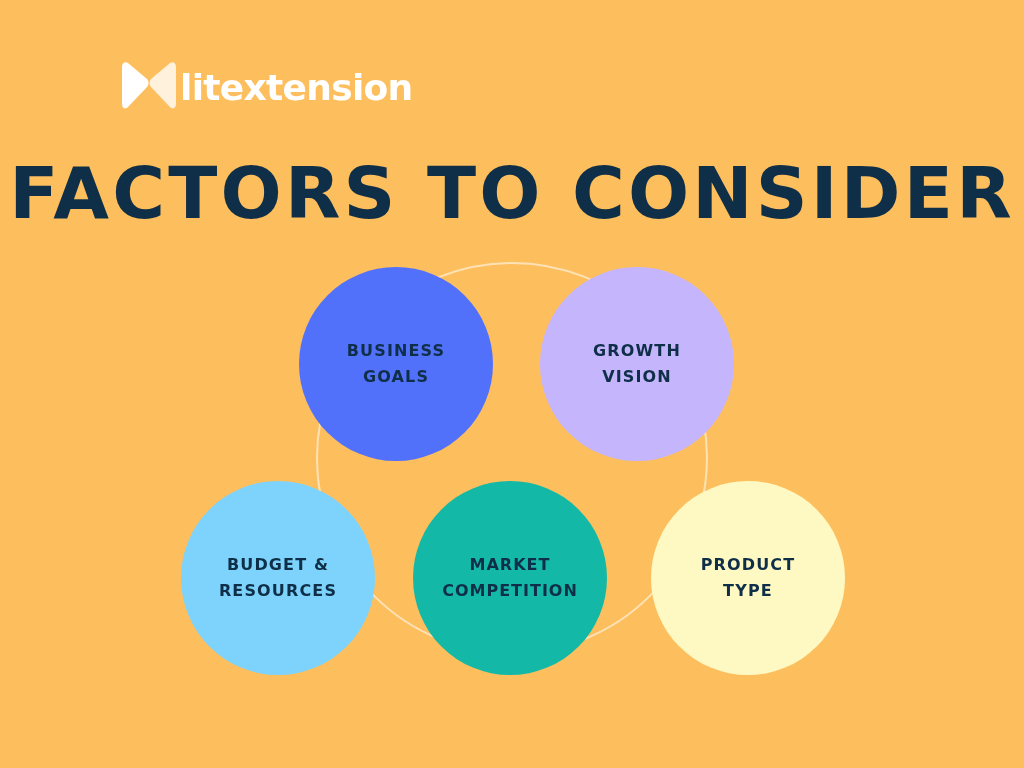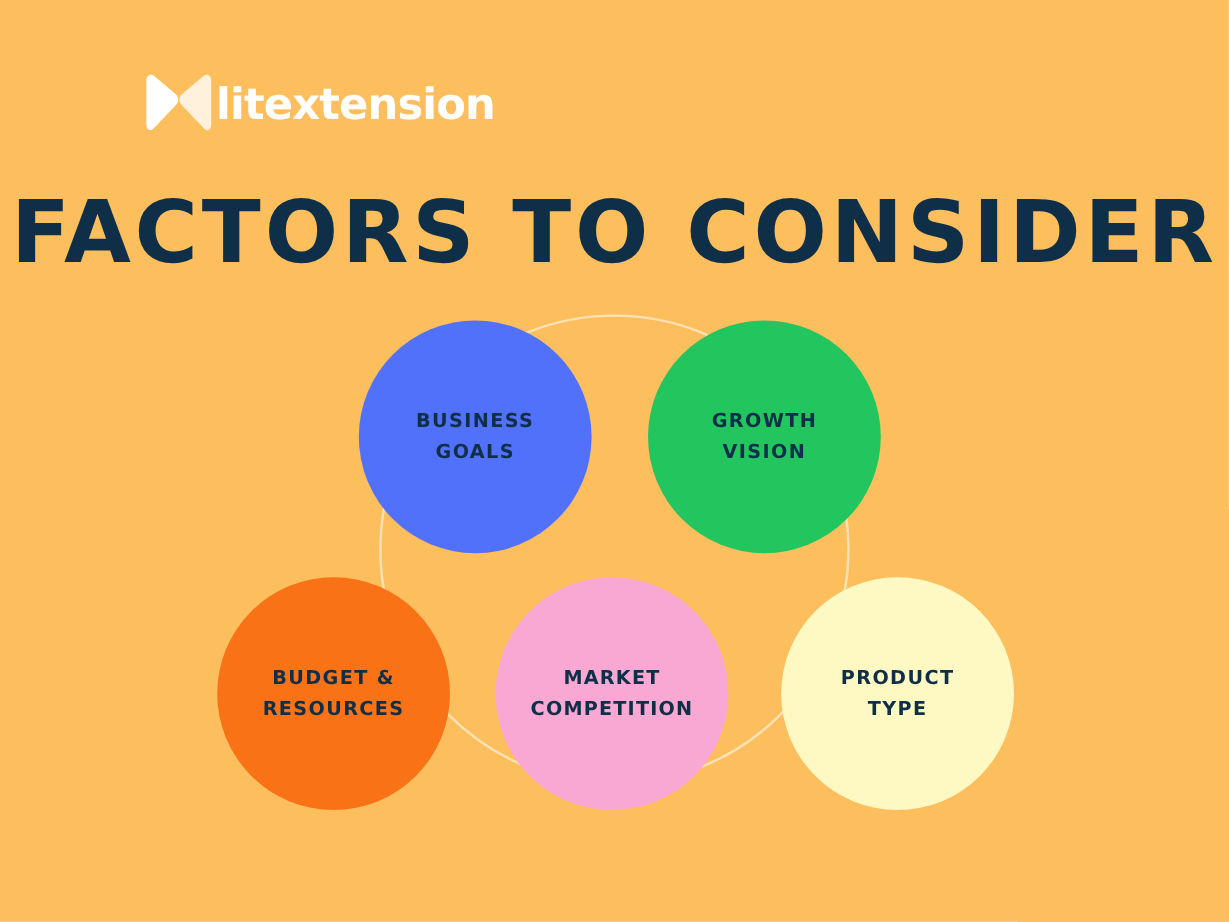--- a/index.html
+++ b/index.html
@@ -124,31 +124,31 @@
 
   <div id="diagram">
 
     <div id="guide-ring" style="border-color: rgba(255, 255, 255, 0.55);"></div>
 
     <div class="node" id="node-0" style="background: rgb(82, 113, 251);">
       <div class="node-label" style="color: rgb(15, 46, 71);">BUSINESS
 GOALS</div>
     </div>
 
-    <div class="node" id="node-1" style="background: #22c55e;">
+    <div class="node" id="node-1" style="background: #c4b5fd;">
       <div class="node-label" style="color: rgb(15, 46, 71);">GROWTH
 VISION</div>
     </div>
 
-    <div class="node" id="node-2" style="background: #f97316; justify-content: center;">
+    <div class="node" id="node-2" style="background: #7dd3fc; justify-content: center;">
       <div class="node-label" style="color: rgb(15, 46, 71);">BUDGET &amp;
 RESOURCES</div>
     </div>
 
-    <div class="node" id="node-3" style="background: #f9a8d4;">
+    <div class="node" id="node-3" style="background: #14b8a6;">
       <div class="node-label" style="color: rgb(15, 46, 71);">MARKET
 COMPETITION</div>
     </div>
 
     <div class="node" id="node-4" style="background: #fef9c3;">
       <div class="node-label" style="color: rgb(15, 46, 71);">PRODUCT
 TYPE</div>
     </div>
 
   </div>

